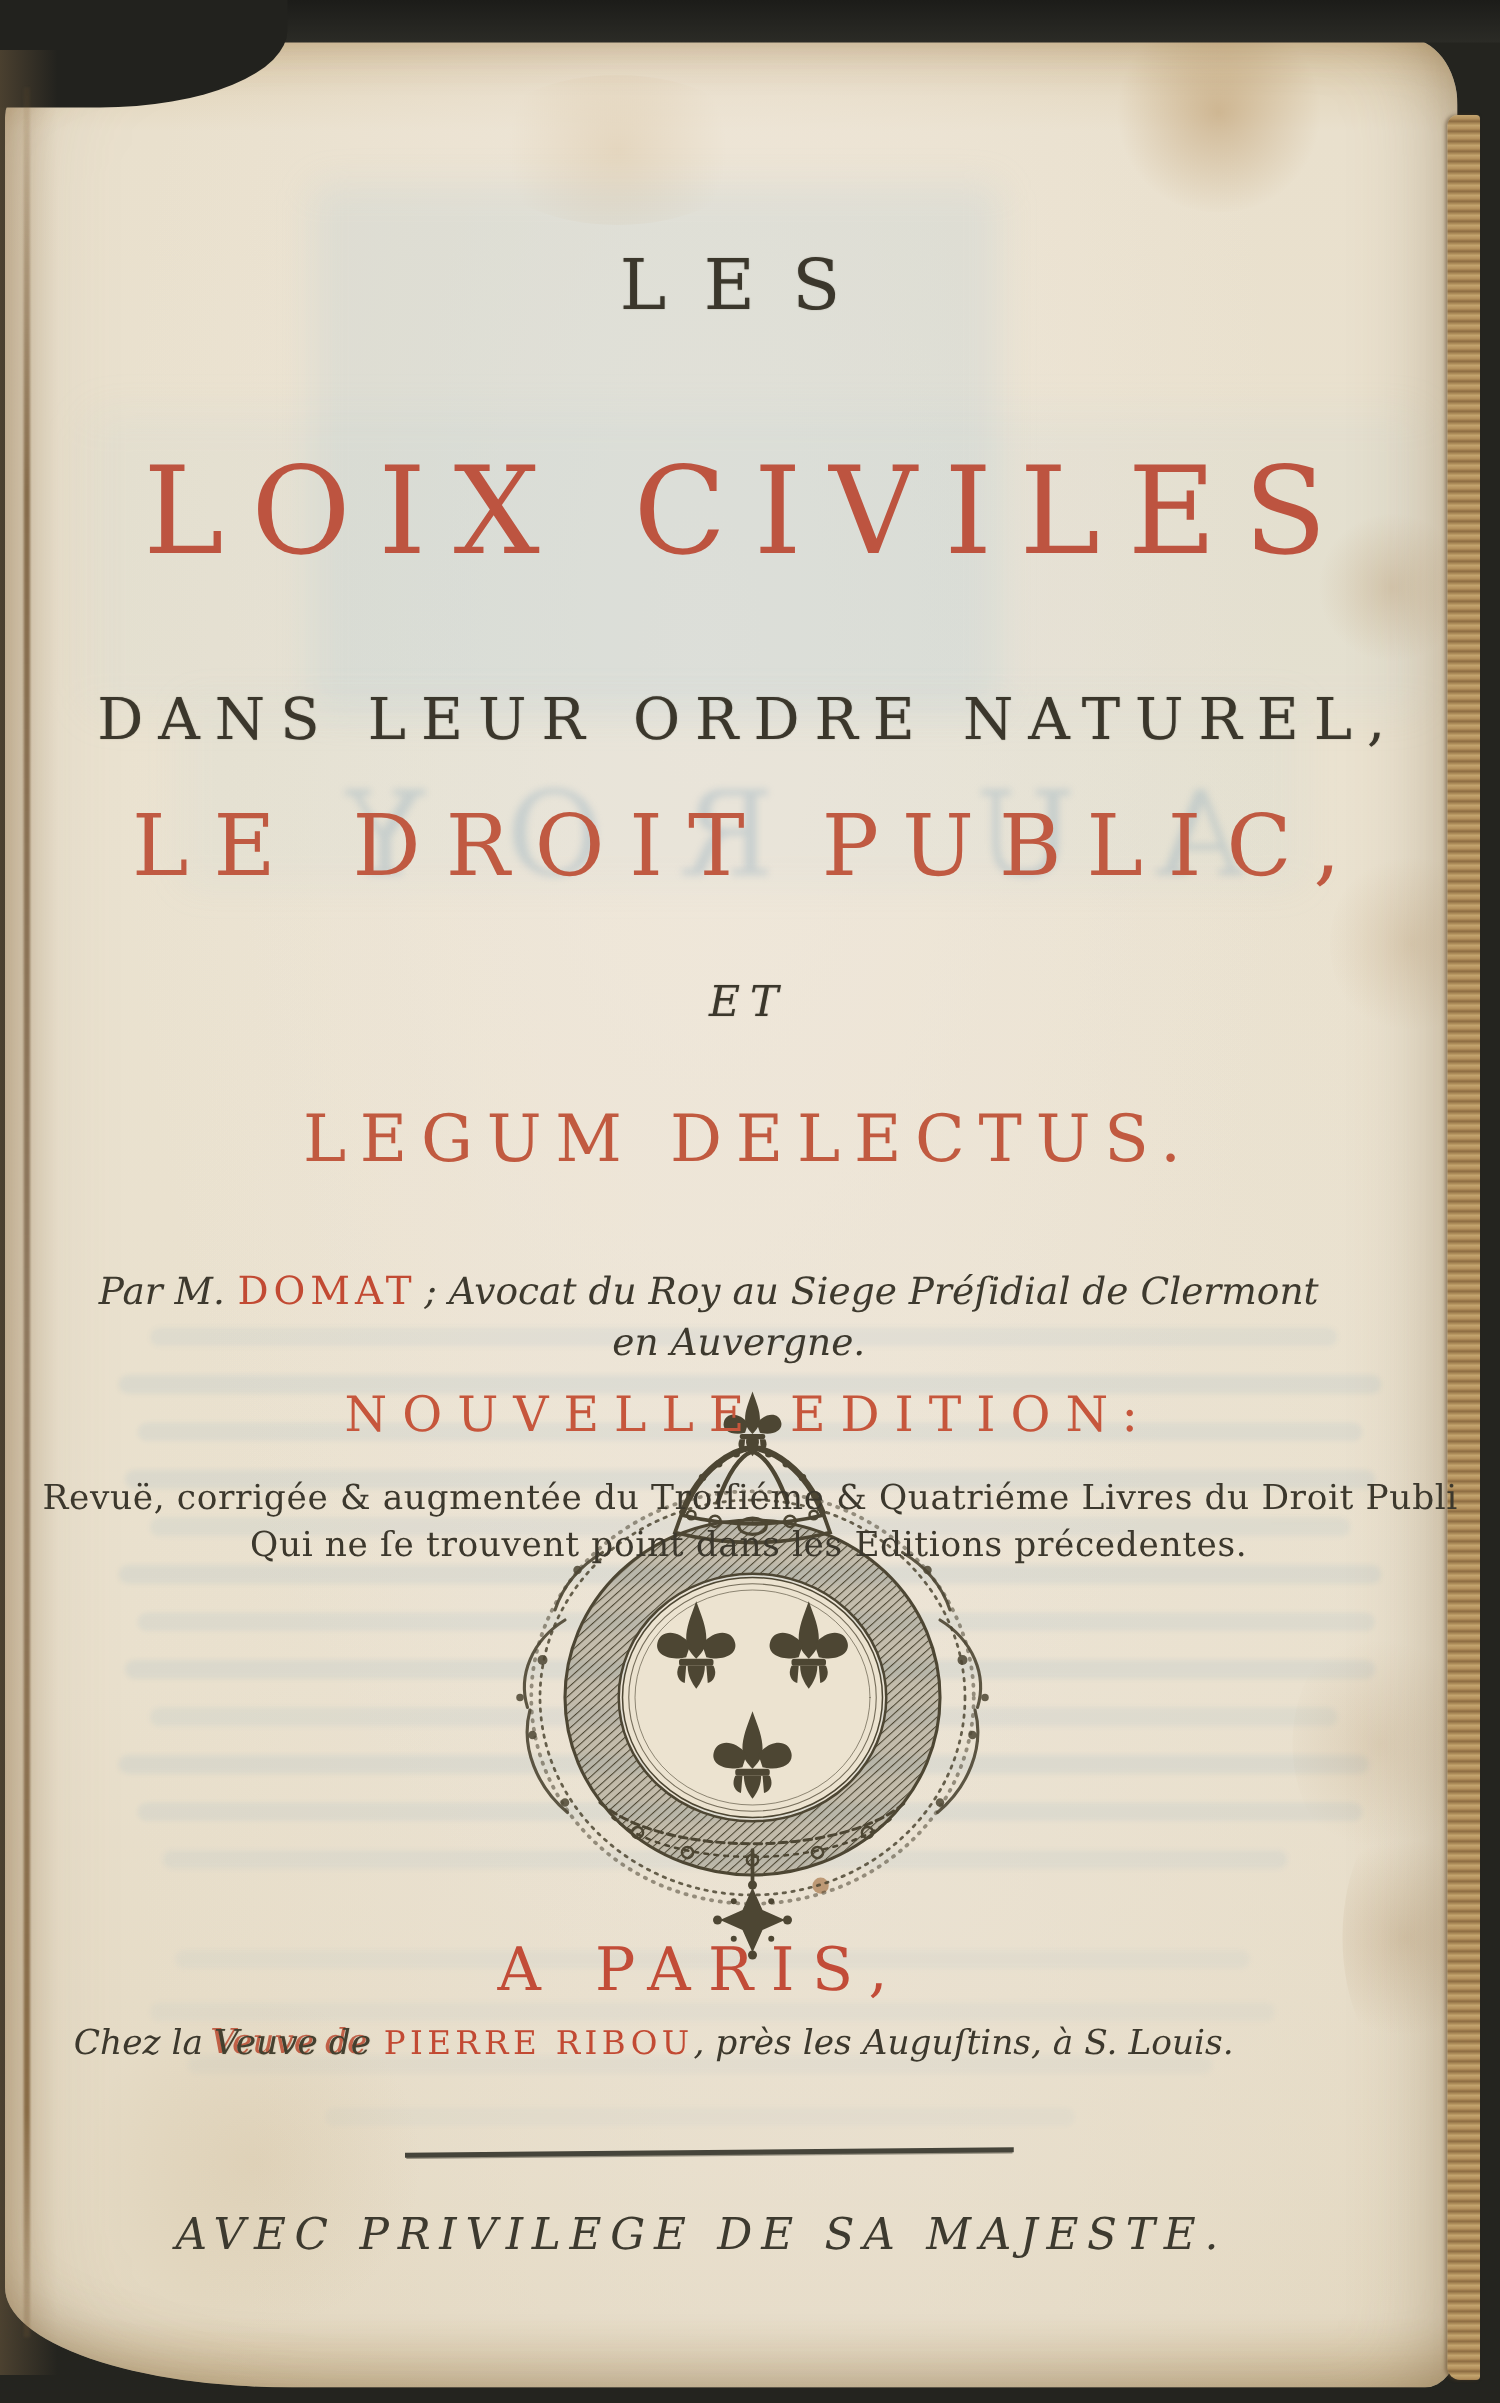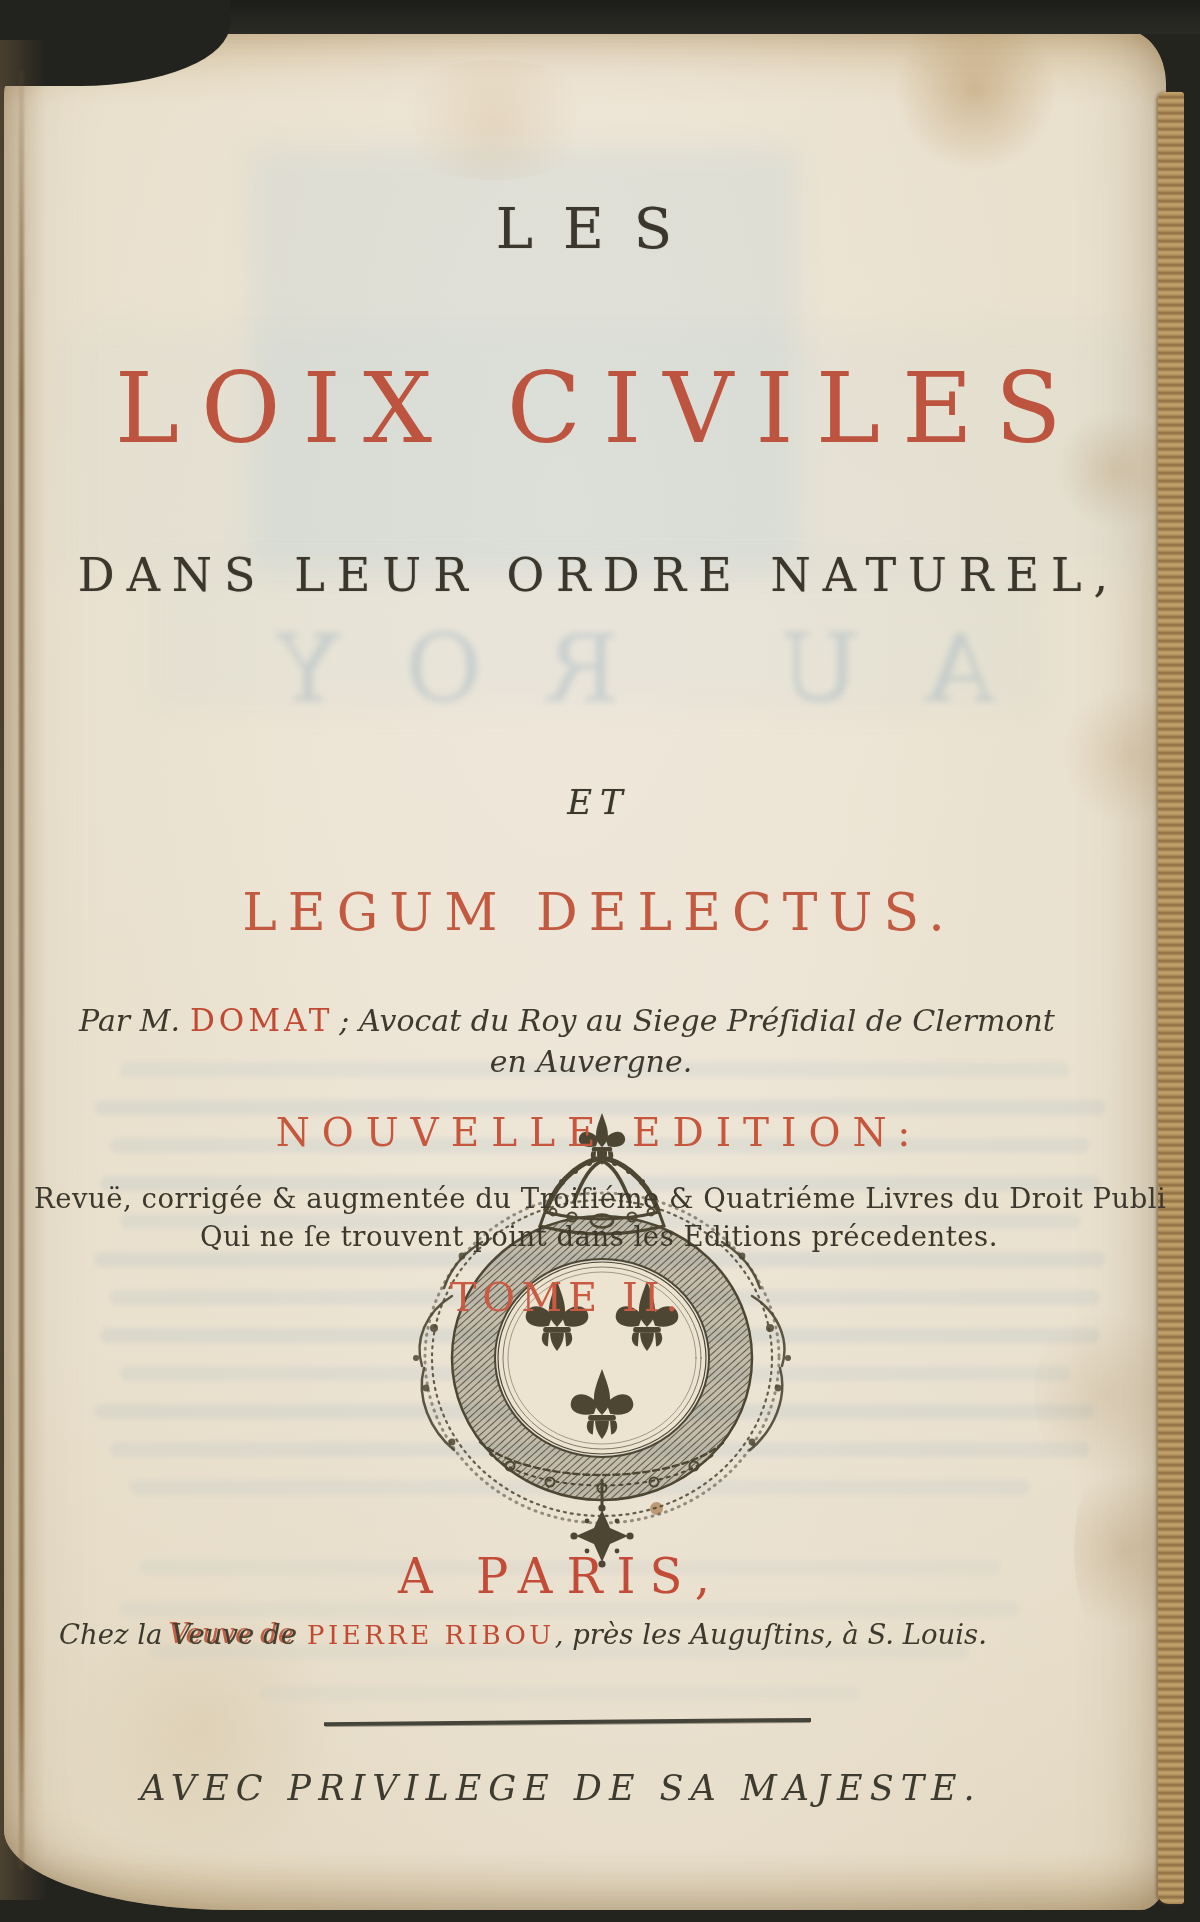--- a/index.html
+++ b/index.html
@@ -56,21 +56,21 @@
   .colA{left:30px;width:1130px;}   
   .colB{left:0px;width:1126px;}    
   .colC{left:0px;width:1114px;}    
   .ink{color:#3b372c;text-shadow:0 0 1px rgba(55,48,38,.45);}
   .series{font-size:56px;letter-spacing:30px;font-weight:400;}
   .title{font-size:97px;letter-spacing:22px;font-weight:400;color:#bd5440;}
   .sub1{font-size:46px;letter-spacing:12px;}
   .sub2{font-size:68px;letter-spacing:20px;color:#c05a42;}
   .conj{font-size:34px;letter-spacing:8px;font-style:italic;}
   .sub3{font-size:52px;letter-spacing:11px;color:#c15a40;}
-  .byline{font-size:30px;font-style:italic;color:#3d392e;}
+  .byline{font-size:30px;font-style:italic;color:#3d392e;margin-top:13px;}
   .byline .author{font-style:normal;font-size:31px;letter-spacing:4px;color:#c24a33;margin:0 6px 0 10px;}
   .edition{font-size:39px;letter-spacing:12px;color:#c6563c;}
   .note{font-size:27.5px;letter-spacing:.5px;color:#3c382d;}
   .tome{font-size:40px;letter-spacing:6px;color:#cb5a42;}
   .city{font-size:48px;letter-spacing:14px;color:#c24c38;}
   .imprint{font-size:27.5px;font-style:italic;color:#3c382d;text-align:left;left:55px;width:1000px;}
   .imprint .overprint{font-style:italic;color:#43402f;text-shadow:-3px -1px 0 rgba(186,74,48,.85),0 0 1px rgba(55,48,38,.4);}
   .imprint .pub{font-style:normal;letter-spacing:3.5px;color:#c24a33;margin-left:10px;font-size:26px;}
   .rule{position:absolute;left:320px;top:1690px;width:487px;height:3.5px;background:#45443a;transform:rotate(-.5deg);z-index:6;
         box-shadow:0 2px 0 -1px rgba(70,68,55,.5);}
@@ -117,33 +117,33 @@
     <div class="stain" style="left:1060px;top:650px;width:130px;height:150px;background:radial-gradient(circle,rgba(170,130,80,.2),rgba(170,130,80,0) 70%);"></div>
     <div class="stain" style="left:1030px;top:1270px;width:140px;height:190px;background:radial-gradient(circle,rgba(160,125,80,.18),rgba(160,125,80,0) 70%);"></div>
     <div class="stain" style="left:1070px;top:1420px;width:100px;height:200px;background:radial-gradient(circle,rgba(150,110,60,.22),rgba(150,110,60,0) 70%);"></div>
     <div class="stain" style="left:646px;top:1472px;width:13px;height:13px;background:rgba(152,92,40,.55);"></div>
     <div class="stain" style="left:60px;top:1570px;width:280px;height:260px;background:radial-gradient(circle,rgba(180,150,100,.14),rgba(180,150,100,0) 70%);"></div>
     <div class="stain" style="left:380px;top:30px;width:220px;height:120px;background:radial-gradient(circle,rgba(190,150,90,.18),rgba(190,150,90,0) 70%);"></div>
 
     <div class="tline colA series ink" style="top:166px;">LES</div>
     <div class="tline colA title" style="top:322px;">LOIX CIVILES</div>
     <div class="tline colA sub1 ink" style="top:518px;">DANS LEUR ORDRE NATUREL,</div>
+    <div class="tline colA sub2" style="top:608px;">LE DROIT PUBLIC,</div>
     <div class="tline colA conj ink" style="top:752px;">ET</div>
     <div class="tline colA sub3" style="top:852px;">LEGUM DELECTUS.</div>
 
     <div class="tline colB byline" style="top:972px;">
       <span>Par M.</span><span class="author">DOMAT</span><span>; </span>
       <span>Avocat du Roy au Siege Préſidial de Clermont</span>
     </div>
     <div class="tline colB byline" style="top:1014px;padding-left:48px;">en Auvergne.</div>
 
     <div class="tline colA edition" style="top:1080px;">NOUVELLE EDITION:</div>
     <div class="tline colA note" style="top:1152px;">Revuë, corrigée &amp; augmentée du Troiſiéme &amp; Quatriéme Livres du Droit Public,</div>
     <div class="tline colA note" style="top:1190px;">Qui ne ſe trouvent point dans les Editions précedentes.</div>
-    <div class="tline colB tome" style="top:1244px;">TOME II.</div>
 
     <svg class="emblem" width="420" height="470" viewBox="0 0 420 470">
       <defs>
         <pattern id="hatch" width="5" height="5" patternUnits="userSpaceOnUse" patternTransform="rotate(48)">
           <line x1="0" y1="0" x2="0" y2="5" stroke="#4d4633" stroke-width="1.7"></line>
         </pattern>
         <g id="fdl" fill="#4d4633">
           <path d="M0,-34 C4,-23 7,-16 7,-8 C7,-1 3,3 0,6 C-3,3 -7,-1 -7,-8 C-7,-16 -4,-23 0,-34Z"></path>
           <path d="M-4,-4 C-13,-15 -25,-14 -27,-5 C-29,3 -19,8 -7,5 Z"></path>
           <path d="M4,-4 C13,-15 25,-14 27,-5 C29,3 19,8 7,5 Z"></path>

